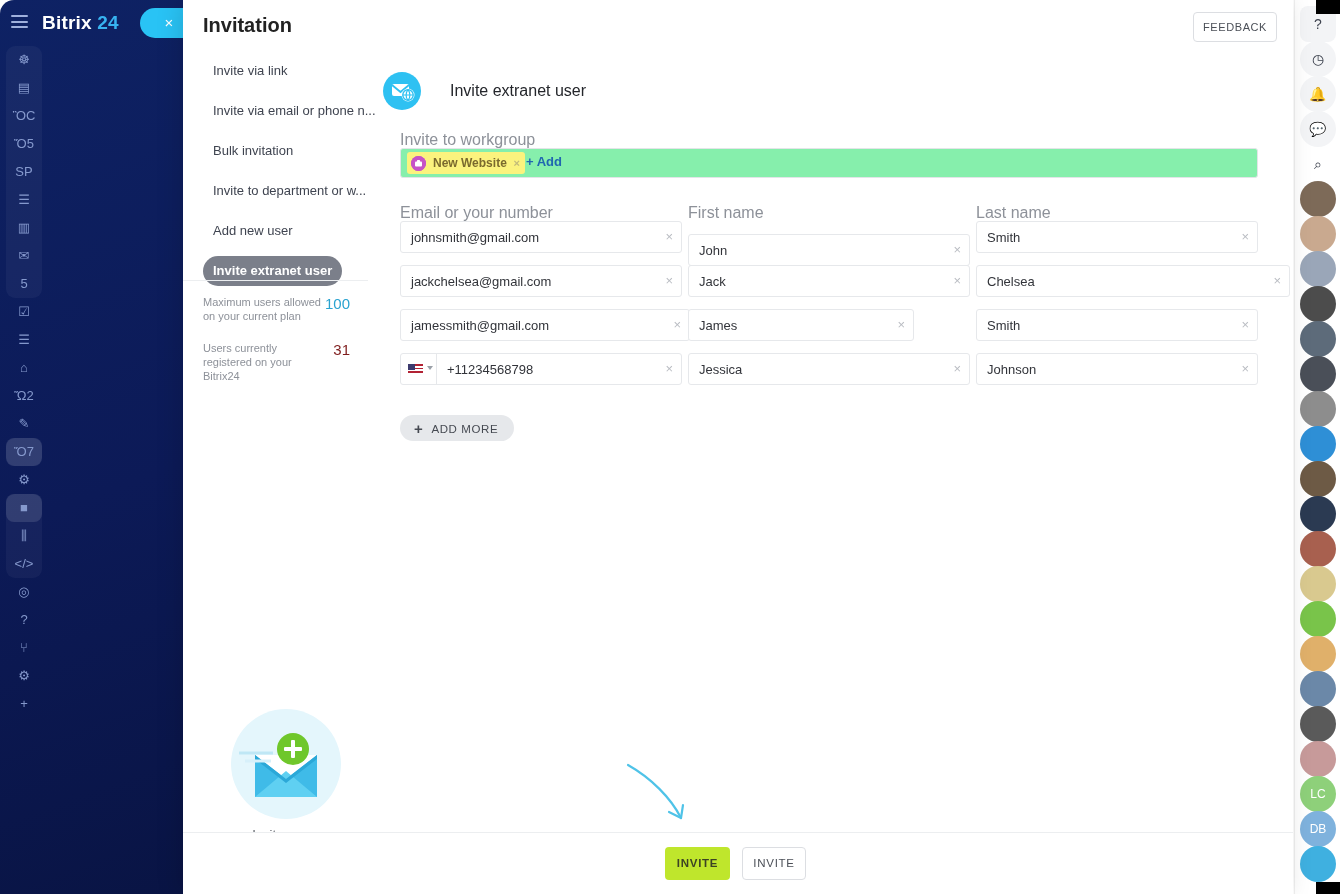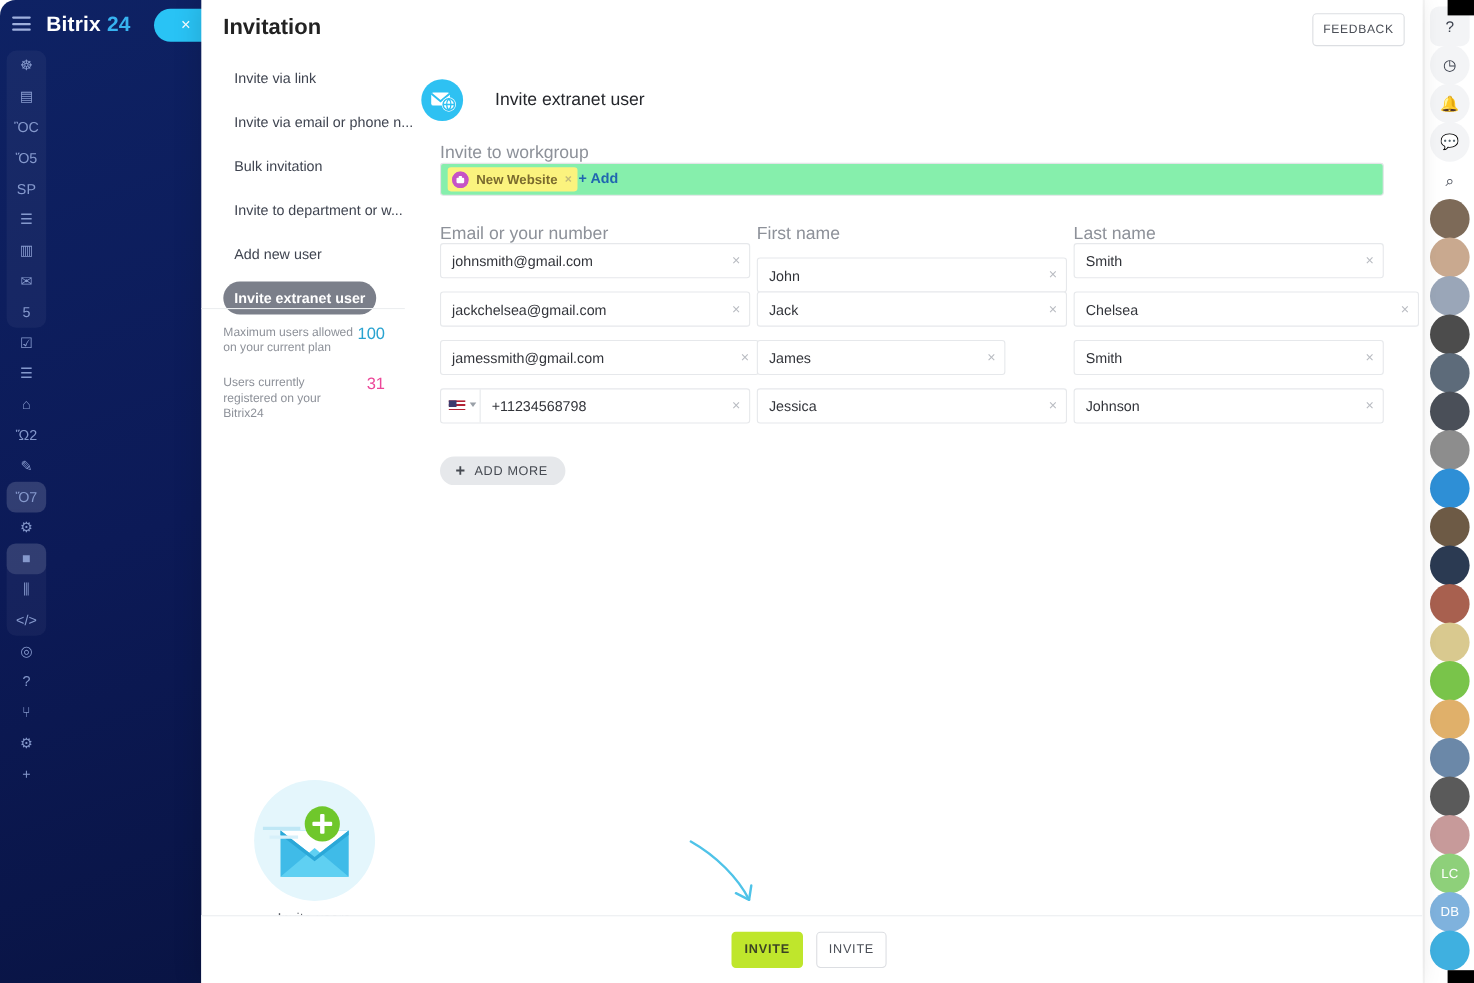--- a/index.html
+++ b/index.html
@@ -141,21 +141,21 @@
     position: absolute; left: 0; top: 280px; width: 185px;
     border-top: 1px solid #eceef0; padding-top: 14px;
   }
   .quota-row { position: relative; height: 46px; }
   .quota-label {
     position: absolute; left: 20px; top: 0; width: 120px;
     font-size: 11px; color: #8d9199; line-height: 14px;
   }
   .quota-val { position: absolute; right: 18px; top: 0; font-size: 15px; }
   .quota-val.max { color: #29a3d0; }
-  .quota-val.cur { color: #ec4899; }
+  .quota-val.cur { color: #7f1d1d; }
 
   .invite-illus {
     position: absolute; left: 20px; bottom: 52px; width: 165px; text-align: center;
   }
   .illus-circle {
     width: 110px; height: 110px; border-radius: 50%;
     background: #e4f6fc; margin: 0 auto; position: relative;
   }
   .illus-label { margin-top: 8px; font-size: 13px; color: #5b5f67; }
   .head-ico {

